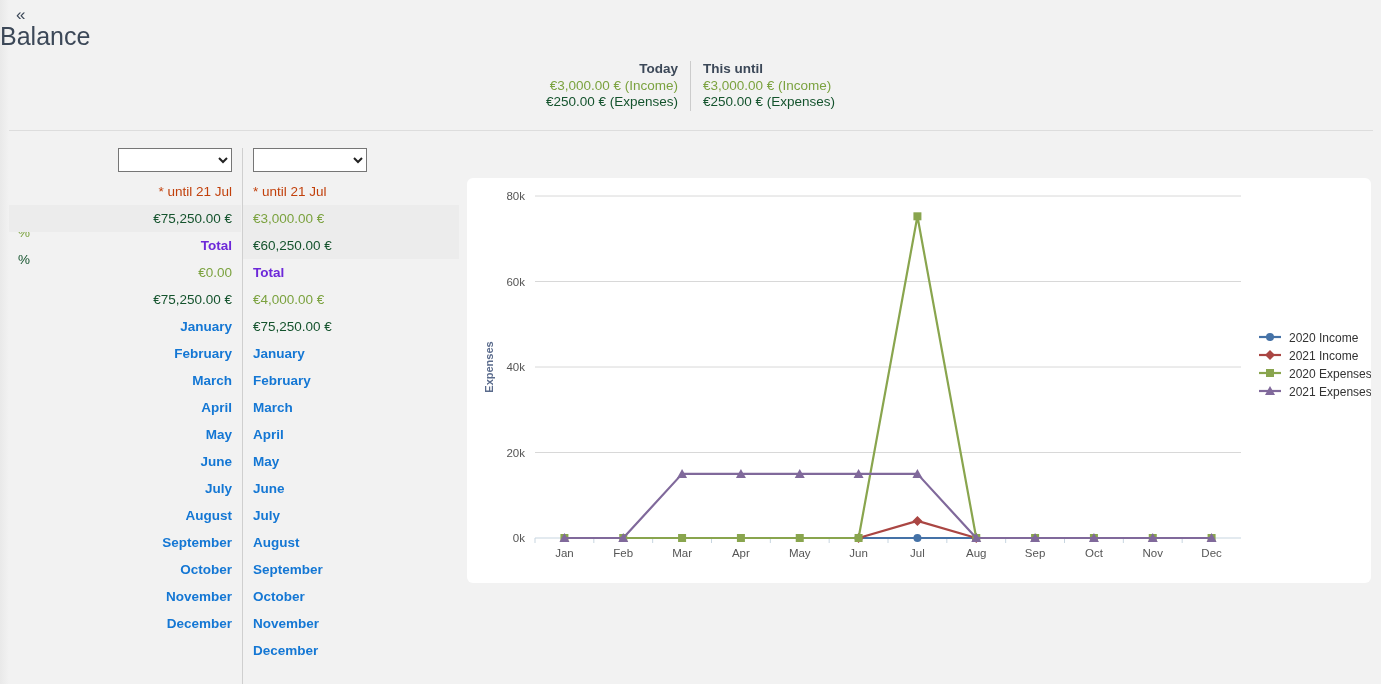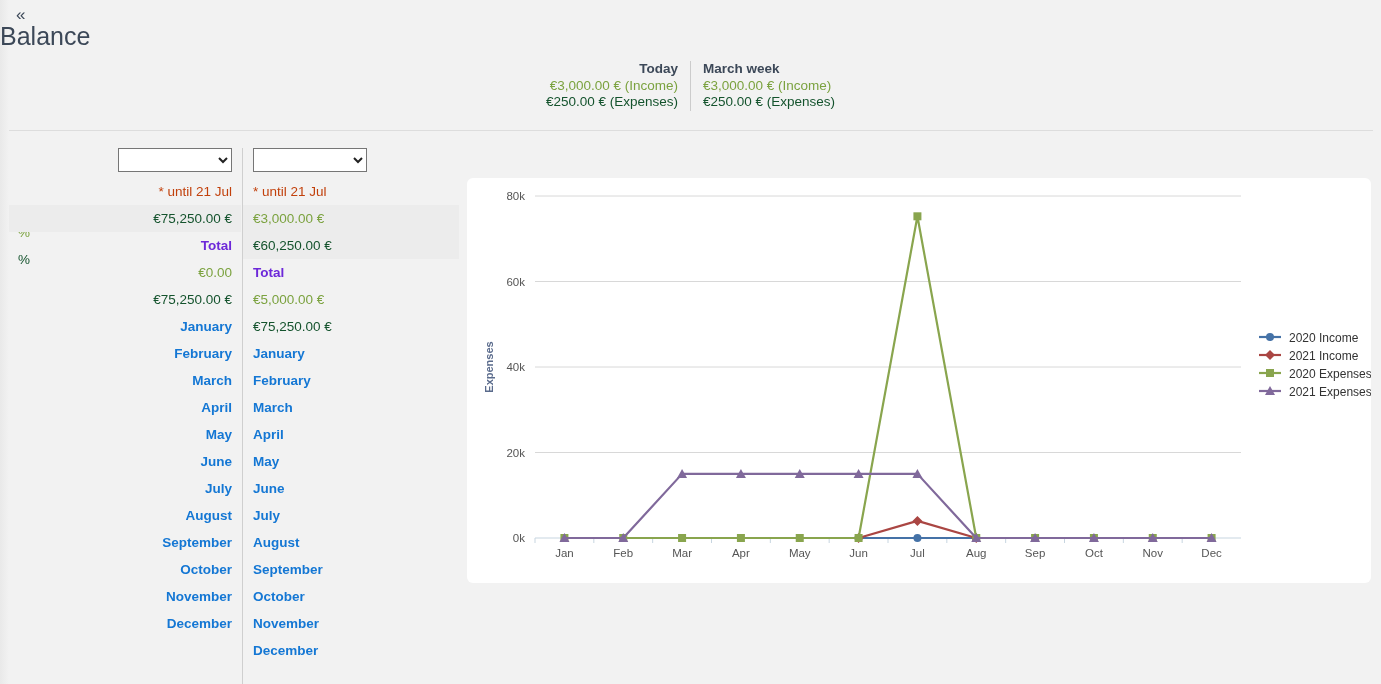--- a/index.html
+++ b/index.html
@@ -96,21 +96,21 @@
 
 <div class="page-title">Balance</div>
 
 <div class="summary">
   <div class="sum-col left">
     <div class="sum-head">Today</div>
     <div class="income">€3,000.00 € (Income)</div>
     <div class="expense">€250.00 € (Expenses)</div>
   </div>
   <div class="sum-col right">
-    <div class="sum-head">March week</div>
+    <div class="sum-head">This until</div>
     <div class="income">€3,000.00 € (Income)</div>
     <div class="expense">€250.00 € (Expenses)</div>
   </div>
 </div>
 
 <div class="hdr-rule"></div>
 
 <div class="panel">
 
   <div class="pct income" style="top:71px;">%</div>
@@ -144,21 +144,21 @@
   <div class="pcol c2">
     <div class="row sel">
       <select>
         <option selected="">2021</option>
       </select>
     </div>
     <div class="row blue">* until 21 Jul</div>
     <div class="row shade income">€3,000.00 €</div>
     <div class="row shade expense">€60,250.00 €</div>
     <div class="row blue-b">Total</div>
-    <div class="row income">€5,000.00 €</div>
+    <div class="row income">€4,000.00 €</div>
     <div class="row expense">€75,250.00 €</div>
     <div class="row month">January</div>
     <div class="row month">February</div>
     <div class="row month">March</div>
     <div class="row month">April</div>
     <div class="row month">May</div>
     <div class="row month">June</div>
     <div class="row month">July</div>
     <div class="row month">August</div>
     <div class="row month">September</div>

